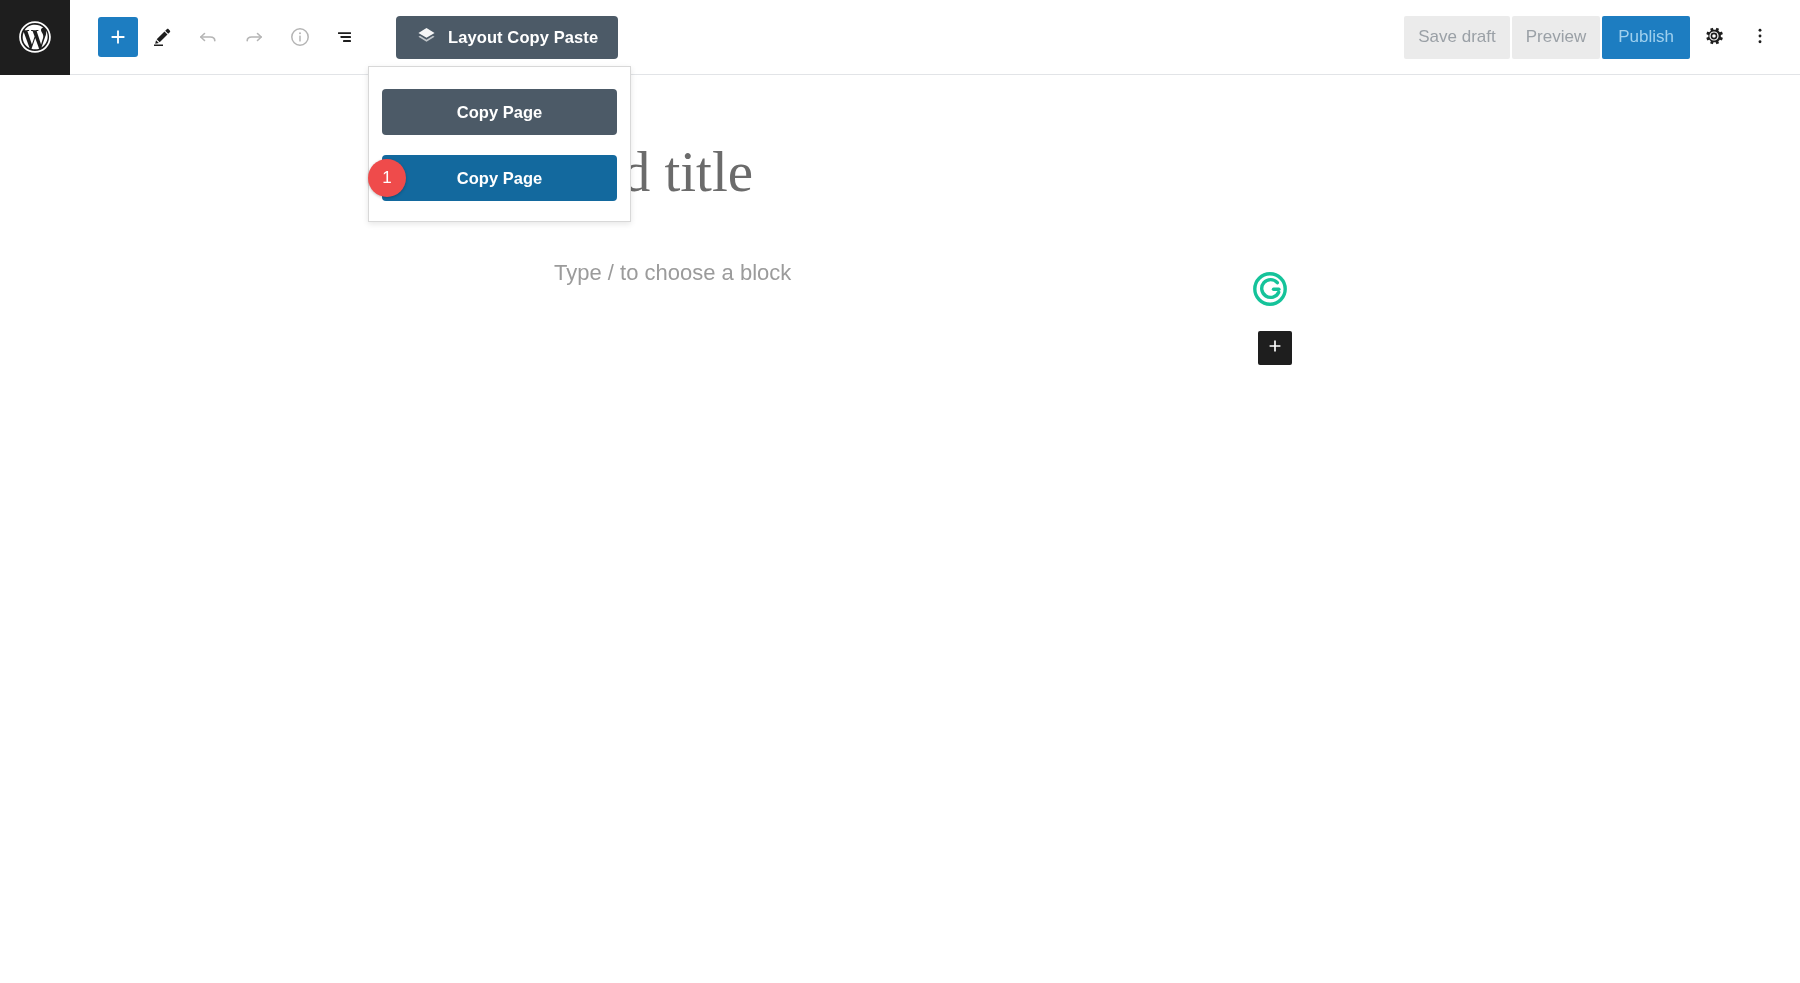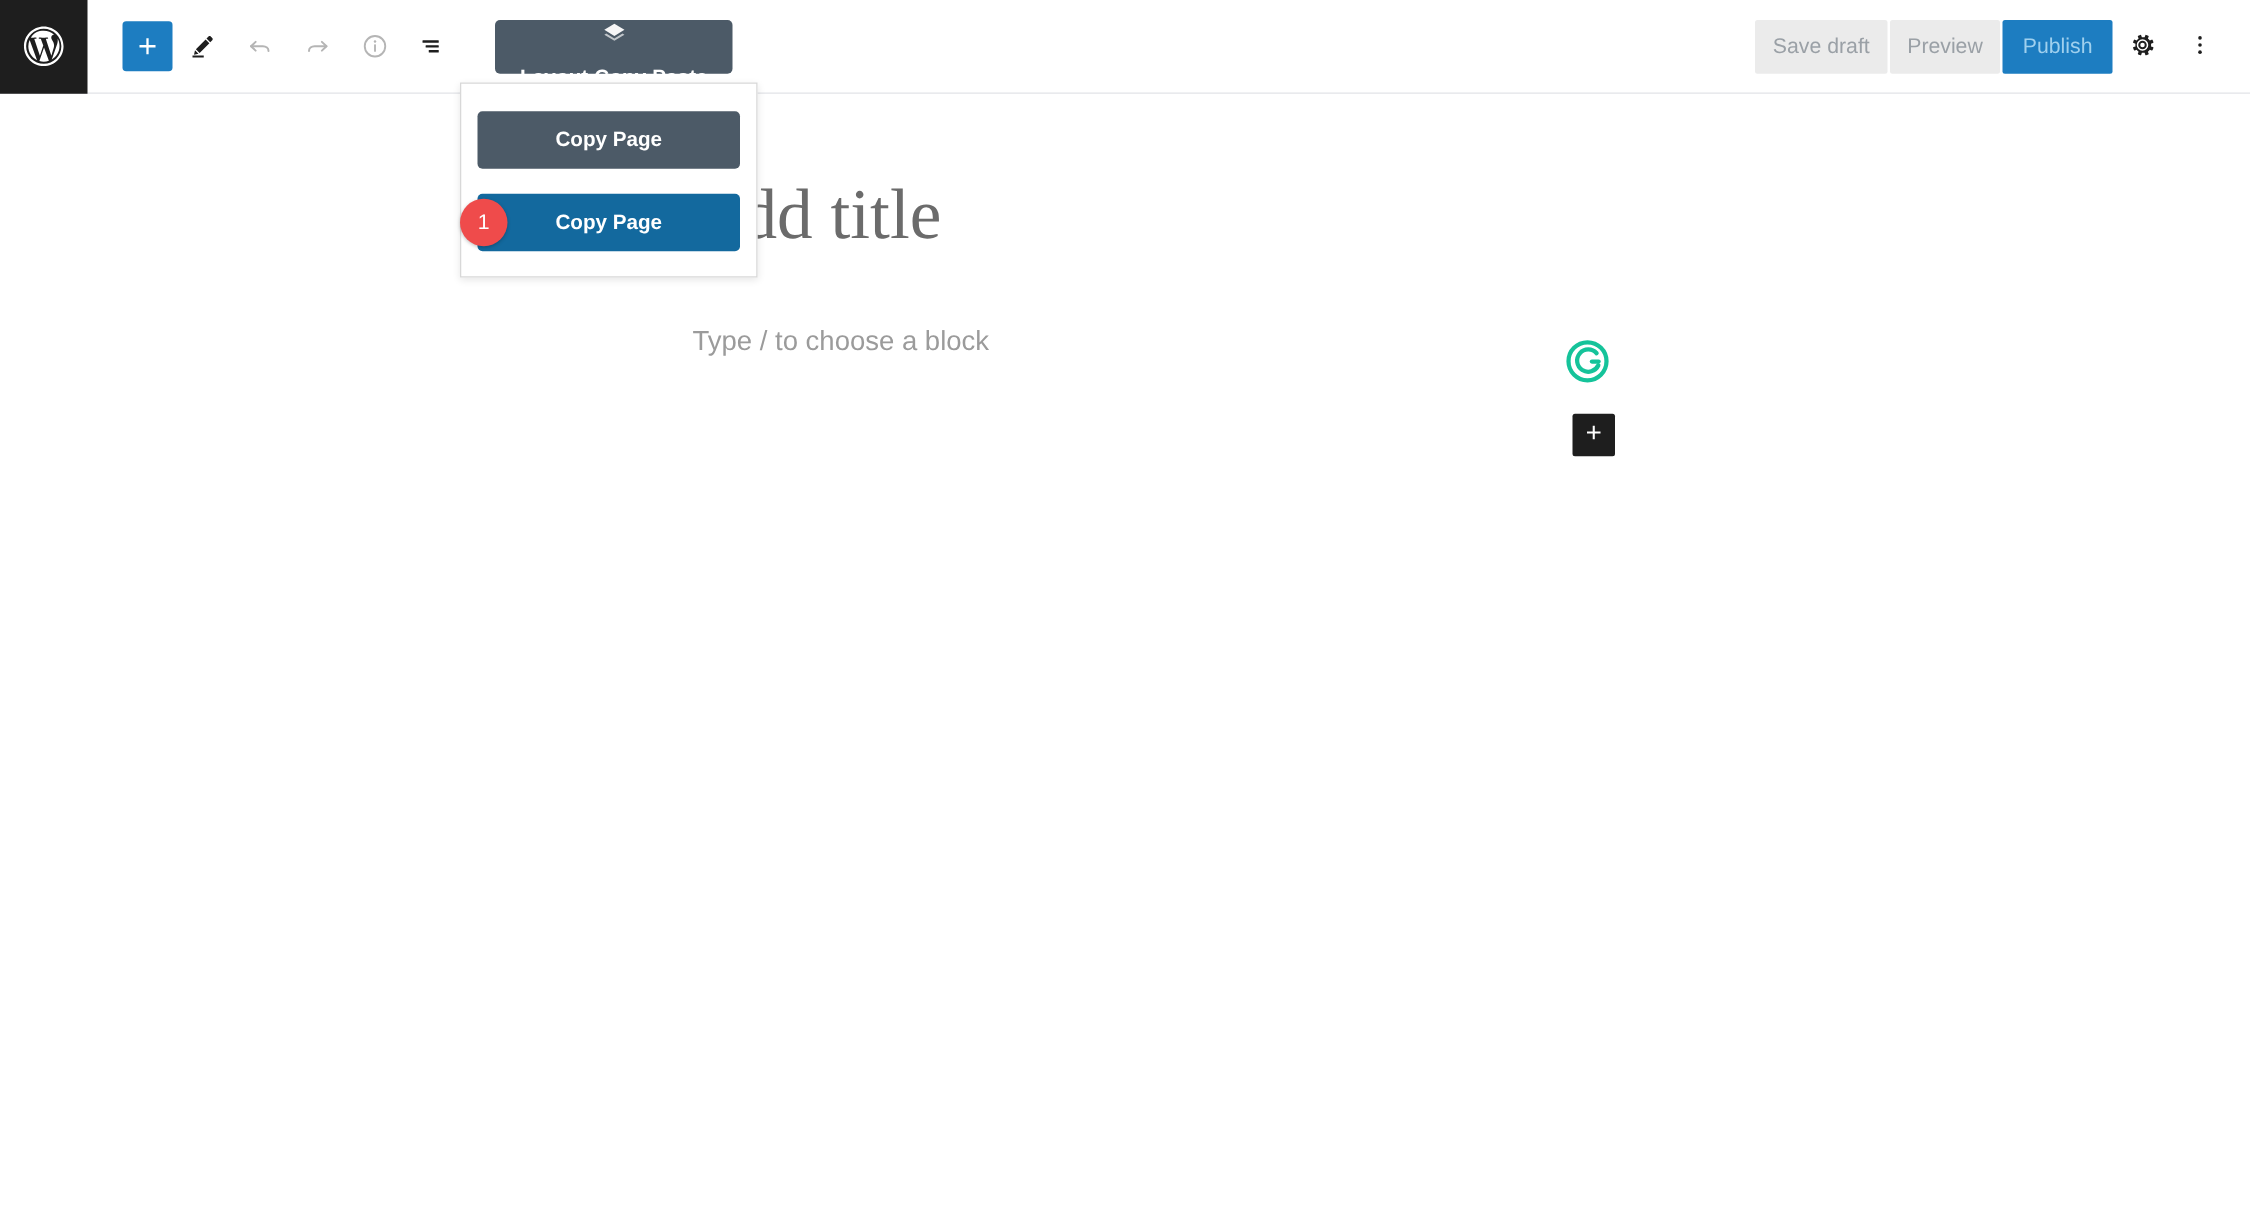--- a/index.html
+++ b/index.html
@@ -75,21 +75,20 @@
     background: #4c5a67;
     color: #ffffff;
     border: none;
     border-radius: 4px;
     font-size: 16.5px;
     font-weight: bold;
     letter-spacing: 0.1px;
     cursor: pointer;
     white-space: nowrap;
     font-family: "Liberation Sans", sans-serif;
-    flex-direction: column;
   }
 
   .header-right-tools {
     margin-left: auto;
     display: flex;
     align-items: center;
     gap: 2px;
     padding-right: 18px;
   }
 
@@ -123,21 +122,21 @@
     border: none;
     cursor: pointer;
     padding: 0;
   }
 
   
   .lcp-dropdown {
     position: absolute;
     top: 66px;
     left: 368px;
-    width: 238px;
+    width: 263px;
     background: #ffffff;
     border: 1px solid #d8d8d8;
     box-shadow: 0 2px 6px rgba(0,0,0,0.10);
     padding: 22px 13px 20px 13px;
     z-index: 120;
   }
 
   .dd-action {
     position: relative;
     display: flex;

